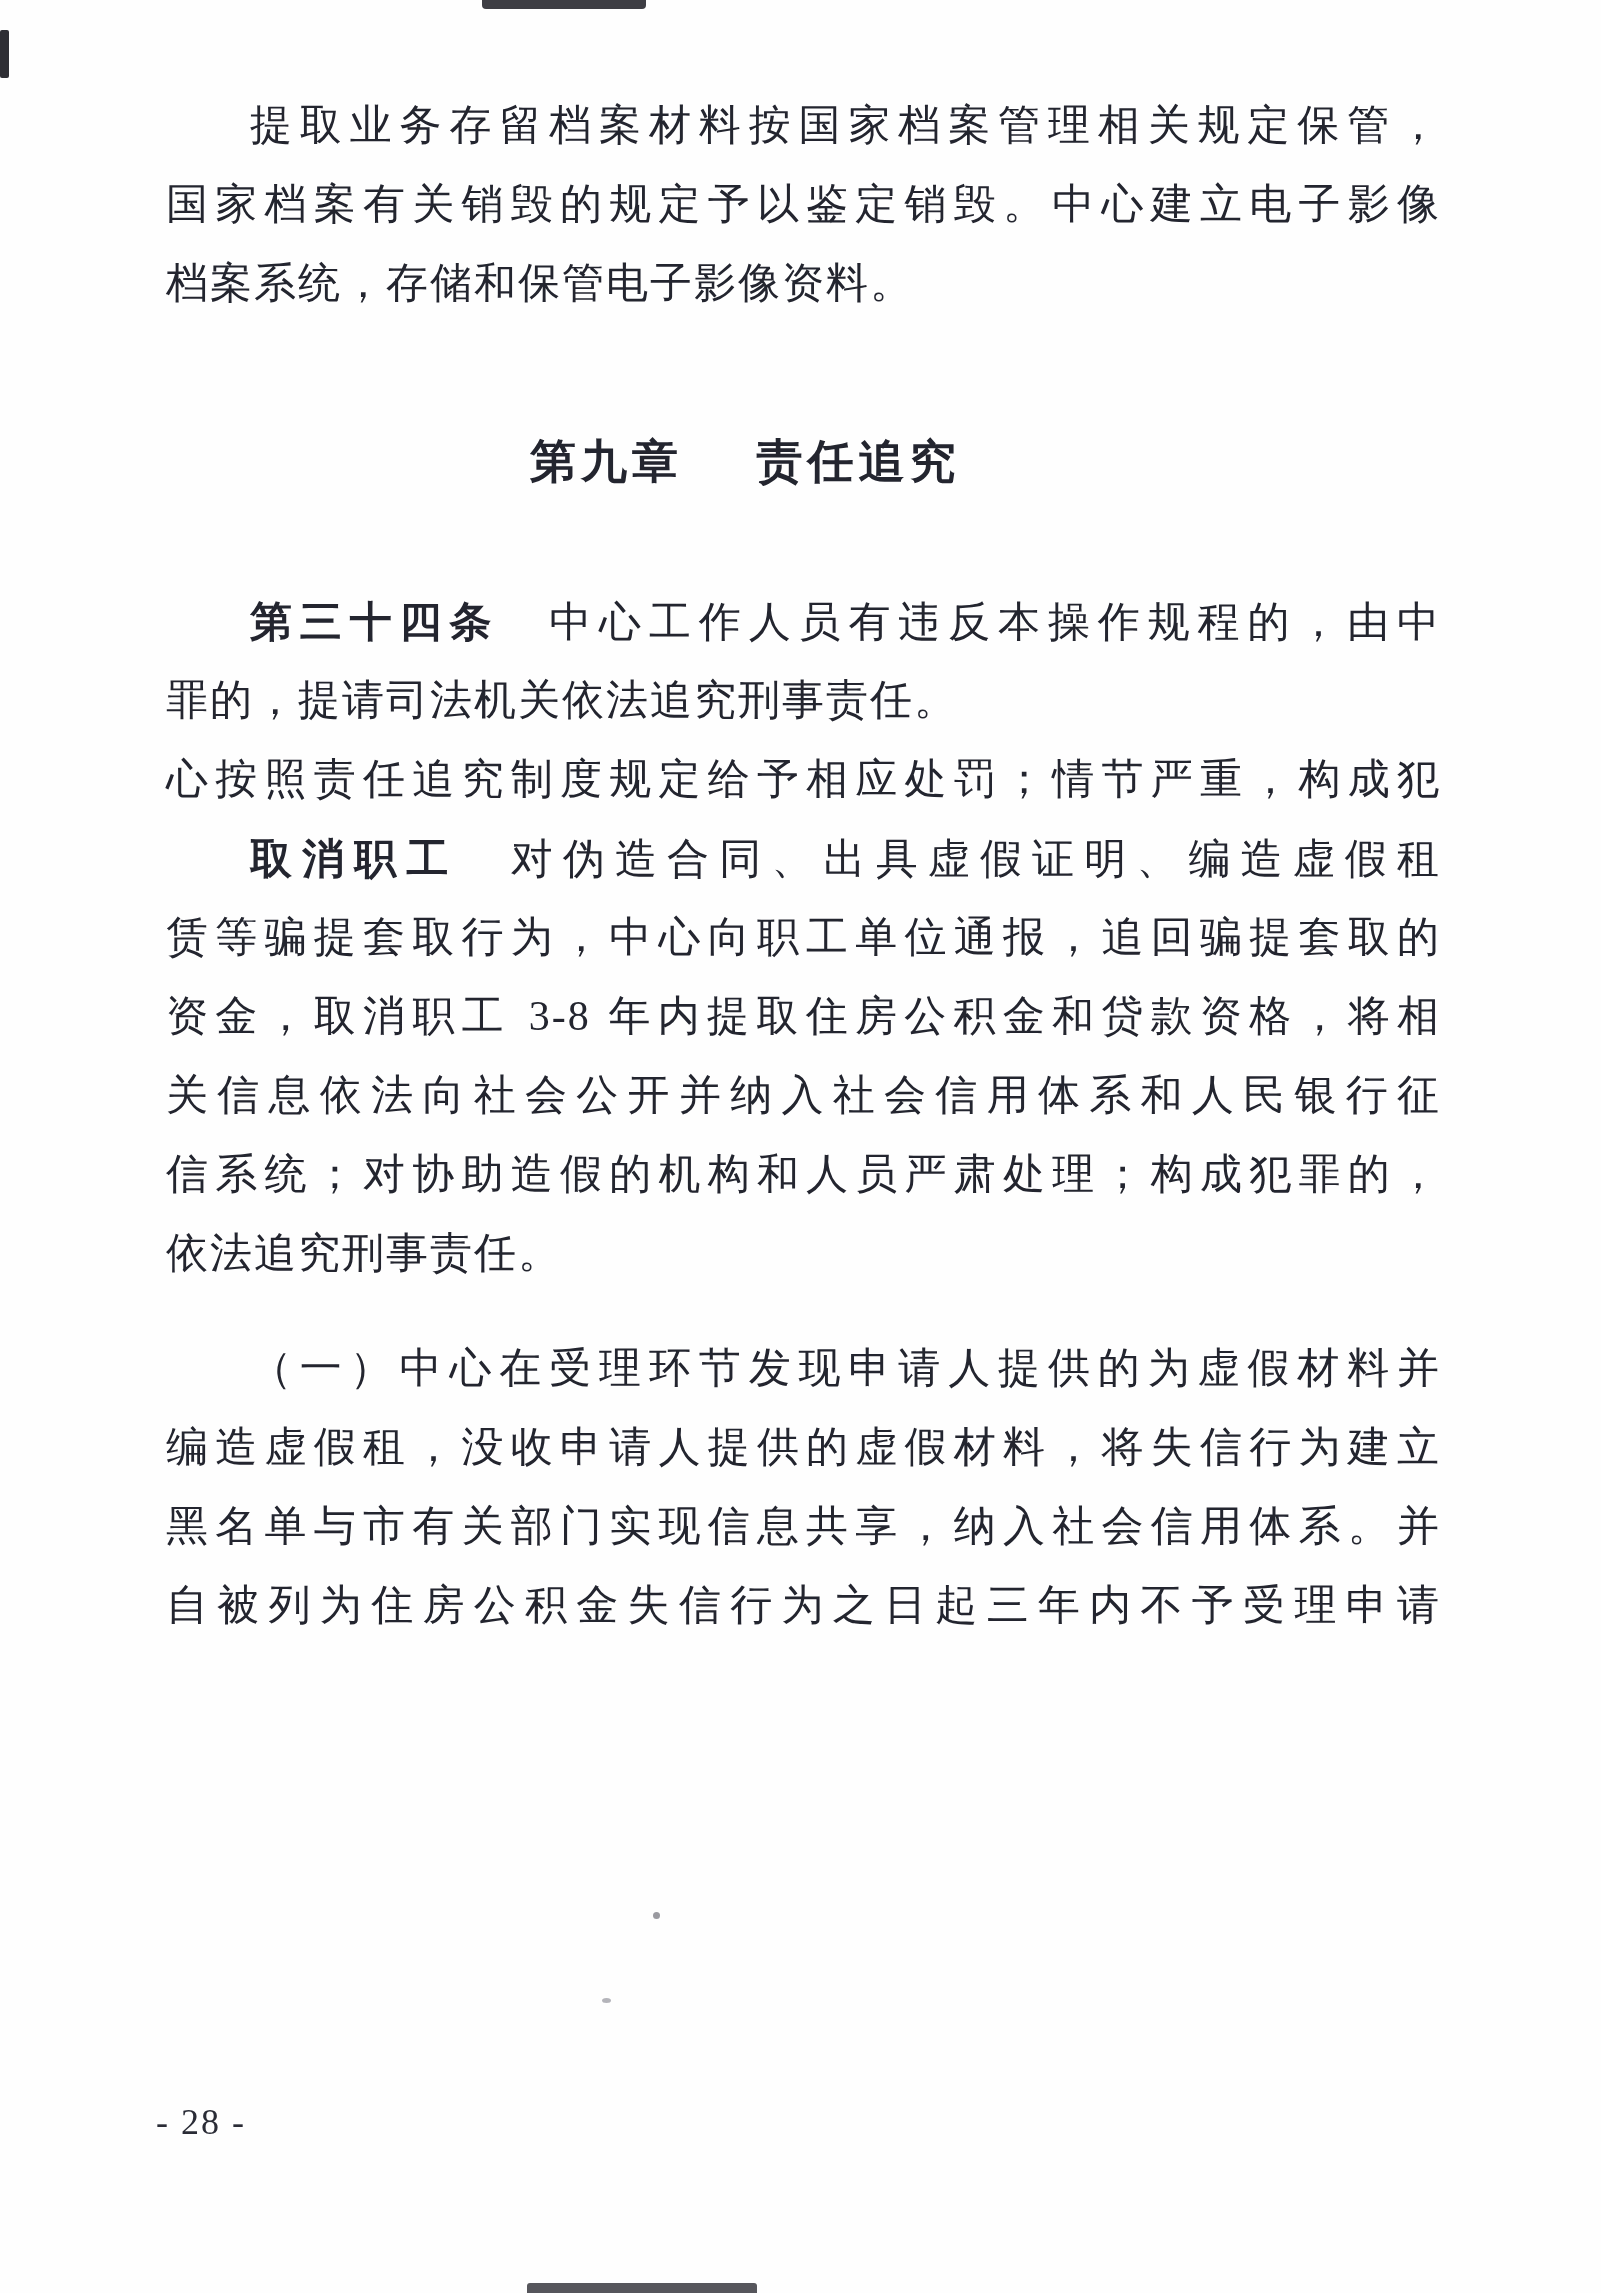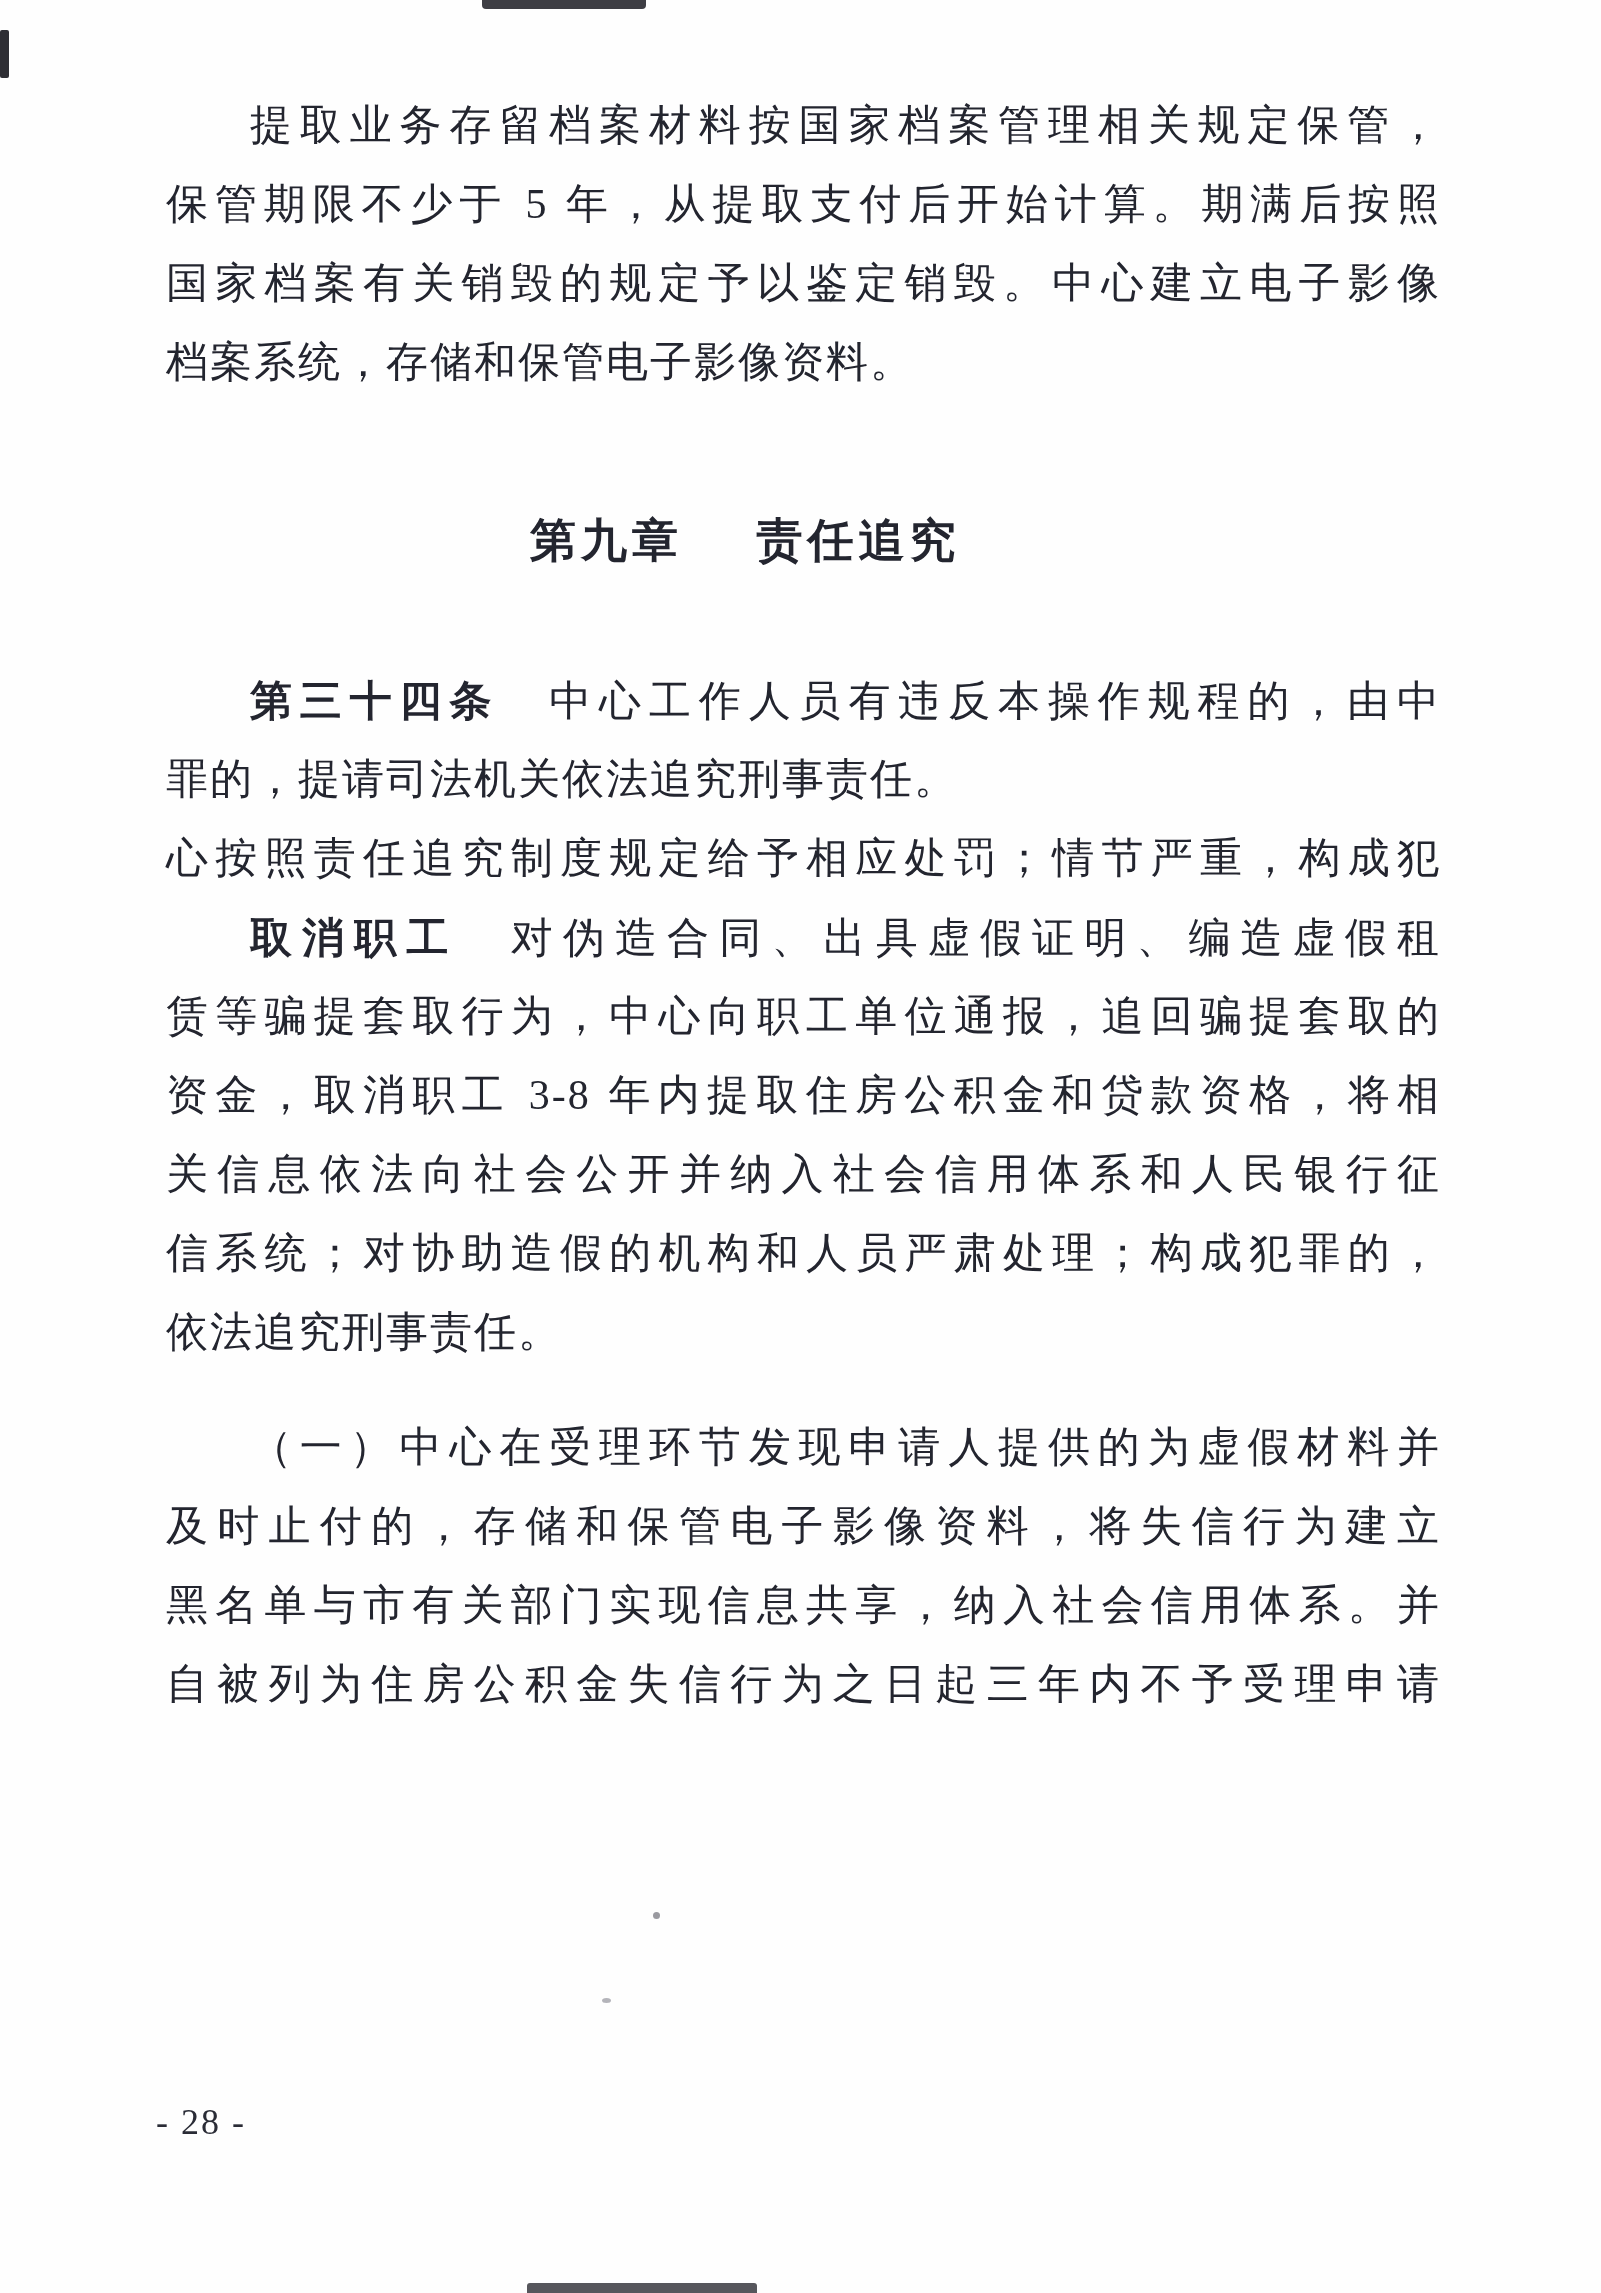--- a/index.html
+++ b/index.html
@@ -66,21 +66,20 @@
 
 <div class="page" style="color: rgb(35, 37, 47); background: rgb(254, 254, 254);">
 
   <div class="artifact top-smudge"></div>
   <div class="artifact left-mark"></div>
 
   <div class="content">
 
     <div class="para">
       <div class="ln ind">提取业务存留档案材料按国家档案管理相关规定保管，</div>
-      <div class="ln">保管期限不少于 5 年，从提取支付后开始计算。期满后按照</div>
       <div class="ln">国家档案有关销毁的规定予以鉴定销毁。中心建立电子影像</div>
       <div class="ln end">档案系统，存储和保管电子影像资料。</div>
     </div>
 
     <div class="heading">
       <span>第九章</span><span class="hgap"></span><span>责任追究</span>
     </div>
 
     <div class="para para-a34">
       <div class="ln ind">
@@ -96,21 +95,21 @@
       </div>
       <div class="ln">赁等骗提套取行为，中心向职工单位通报，追回骗提套取的</div>
       <div class="ln">资金，取消职工 3-8 年内提取住房公积金和贷款资格，将相</div>
       <div class="ln">关信息依法向社会公开并纳入社会信用体系和人民银行征</div>
       <div class="ln">信系统；对协助造假的机构和人员严肃处理；构成犯罪的，</div>
       <div class="ln end">依法追究刑事责任。</div>
     </div>
 
     <div class="para para-item1">
       <div class="ln ind">（一）中心在受理环节发现申请人提供的为虚假材料并</div>
-      <div class="ln">及时止付的，存储和保管电子影像资料，将失信行为建立</div>
+      <div class="ln">编造虚假租，没收申请人提供的虚假材料，将失信行为建立</div>
       <div class="ln">黑名单与市有关部门实现信息共享，纳入社会信用体系。并</div>
       <div class="ln">自被列为住房公积金失信行为之日起三年内不予受理申请</div>
     </div>
 
   </div>
 
   <div class="artifact speck-1"></div>
   <div class="artifact speck-2"></div>
 
   <div class="page-number">- 28 -</div>

